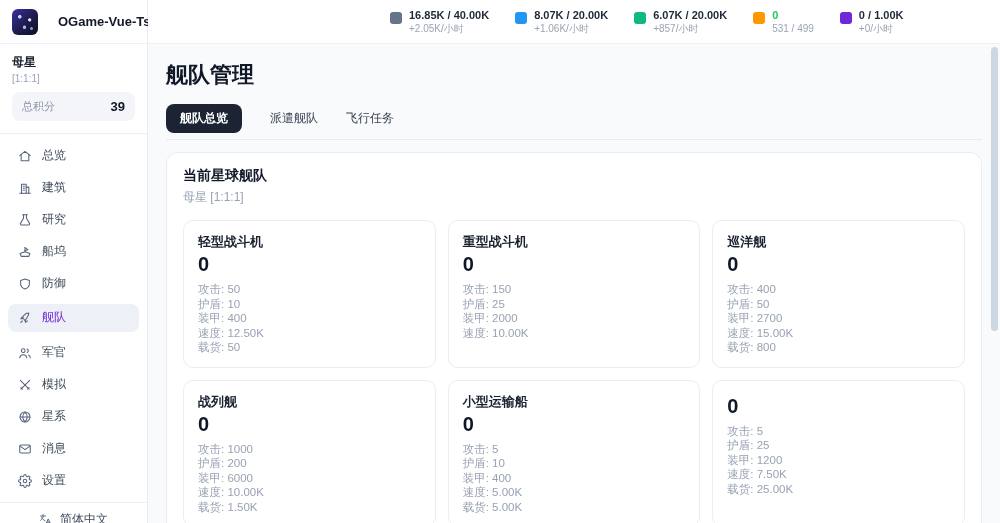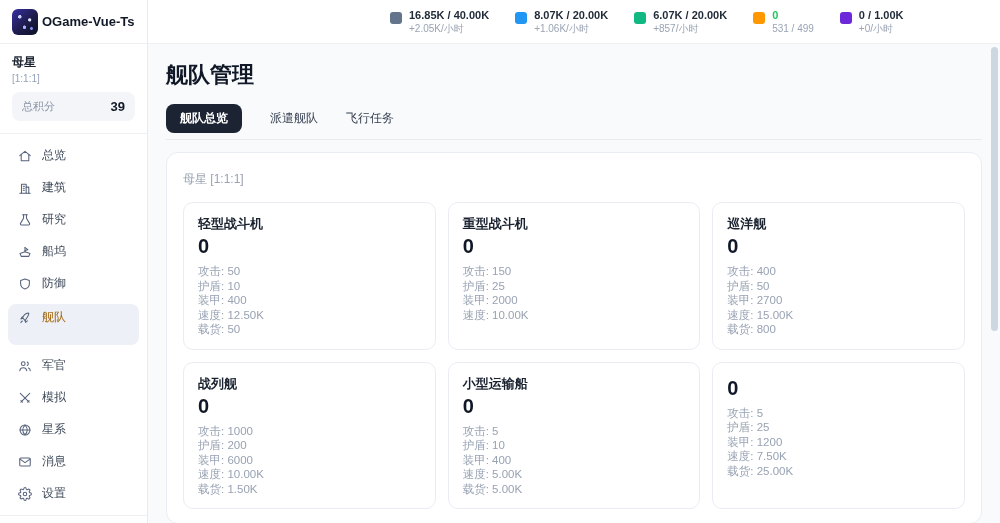--- a/index.html
+++ b/index.html
@@ -2,38 +2,38 @@
 <html><head>
 <meta charset="utf-8">
 <style>
   * { box-sizing: border-box; margin: 0; padding: 0; }
   html,body { width:1000px; height:523px; overflow:hidden; }
   body { font-family:"Liberation Sans","DejaVu Sans",sans-serif; background:#fff; color:#1f2937; position:relative; }
   .app { display:flex; height:100%; }
 
   
   .sidebar { width:148px; min-width:148px; background:#fff; border-right:1px solid #e8ebf0; display:flex; flex-direction:column; }
-  .logo-row { height:44px; min-height:44px; display:flex; align-items:center; gap:4px; padding:0 12px; border-bottom:1px solid #eef0f4; }
+  .logo-row { height:44px; min-height:44px; display:flex; align-items:center; gap:20px; padding:0 12px; border-bottom:1px solid #eef0f4; }
   .logo { width:26px; height:26px; min-width:26px; border-radius:6px;
     background:
       radial-gradient(circle at 30% 30%, #c7d2fe 0 1.5px, transparent 2px),
       radial-gradient(circle at 68% 42%, #e0e7ff 0 1.2px, transparent 2px),
       radial-gradient(circle at 48% 70%, #a5b4fc 0 1.5px, transparent 2px),
       radial-gradient(circle at 75% 75%, #818cf8 0 1px, transparent 1.8px),
       linear-gradient(135deg, #3730a3, #1e1b4b 55%, #0b1220); }
   .app-title { font-size:13px; font-weight:bold; color:#111827; white-space:nowrap; }
   .planet { padding:10px 12px 12px; border-bottom:1px solid #eef0f4; }
   .planet-name { font-size:12px; font-weight:bold; color:#1a2230; }
   .planet-coords { font-size:10px; color:#94a3b8; margin-top:2px; }
   .score { margin-top:8px; background:#f3f5f9; border-radius:8px; padding:7px 10px; display:flex; justify-content:space-between; align-items:center; }
   .score-label { font-size:11px; color:#8a94a6; }
   .score-value { font-size:13px; font-weight:bold; color:#111827; }
   .menu { padding:10px 8px; display:flex; flex-direction:column; gap:9px; }
   .menu-item { display:flex; align-items:center; gap:10px; padding:3px 10px; border-radius:8px; font-size:12px; color:#3f4a5a; cursor:pointer; }
-  .menu-item.active { background:#edf1f7; color:#a16207; padding-top:5px; padding-bottom:19px;text-align:right; }
+  .menu-item.active { background:#edf1f7; color:#6d28d9; padding-top:5px; padding-bottom:6px;text-align:right; }
   .icon { width:14px; height:14px; min-width:14px; color:#57637c; display:inline-flex; }
   .icon svg { width:100%; height:100%; }
   .sidebar-footer { margin-top:auto; }
   .footer-item { border-top:1px solid #eef0f4; height:34px; display:flex; align-items:center; justify-content:center; gap:8px; font-size:12px; color:#3f4a5a; cursor:pointer; }
   .footer-item .icon { width:13px; height:13px; min-width:13px; }
 
   
   .main { flex:1; display:flex; flex-direction:column; min-width:0; }
   .topbar { height:44px; min-height:44px; border-bottom:1px solid #eef0f4; display:flex; align-items:center; padding-left:242px; gap:26px; background:#fff; }
   .res { display:flex; gap:7px; align-items:flex-start; }
@@ -260,20 +260,21 @@
 
     <div class="content">
       <h1 class="page-title">舰队管理</h1>
       <div class="tabs">
           <button class="tab active">舰队总览</button>
           <button class="tab">派遣舰队</button>
           <button class="tab">飞行任务</button>
         </div>
 
       <section class="panel">
+        <div class="panel-title">当前星球舰队</div>
         <div class="panel-subtitle">母星 [1:1:1]</div>
         <div class="ship-grid">
             <div class="ship-card">
               <div class="ship-name">轻型战斗机</div>
               <div class="ship-count">0</div>
               <div class="ship-stats">
                 <div class="ship-stat">攻击: 50</div>
                 <div class="ship-stat">护盾: 10</div>
                 <div class="ship-stat">装甲: 400</div>
                 <div class="ship-stat">速度: 12.50K</div>

